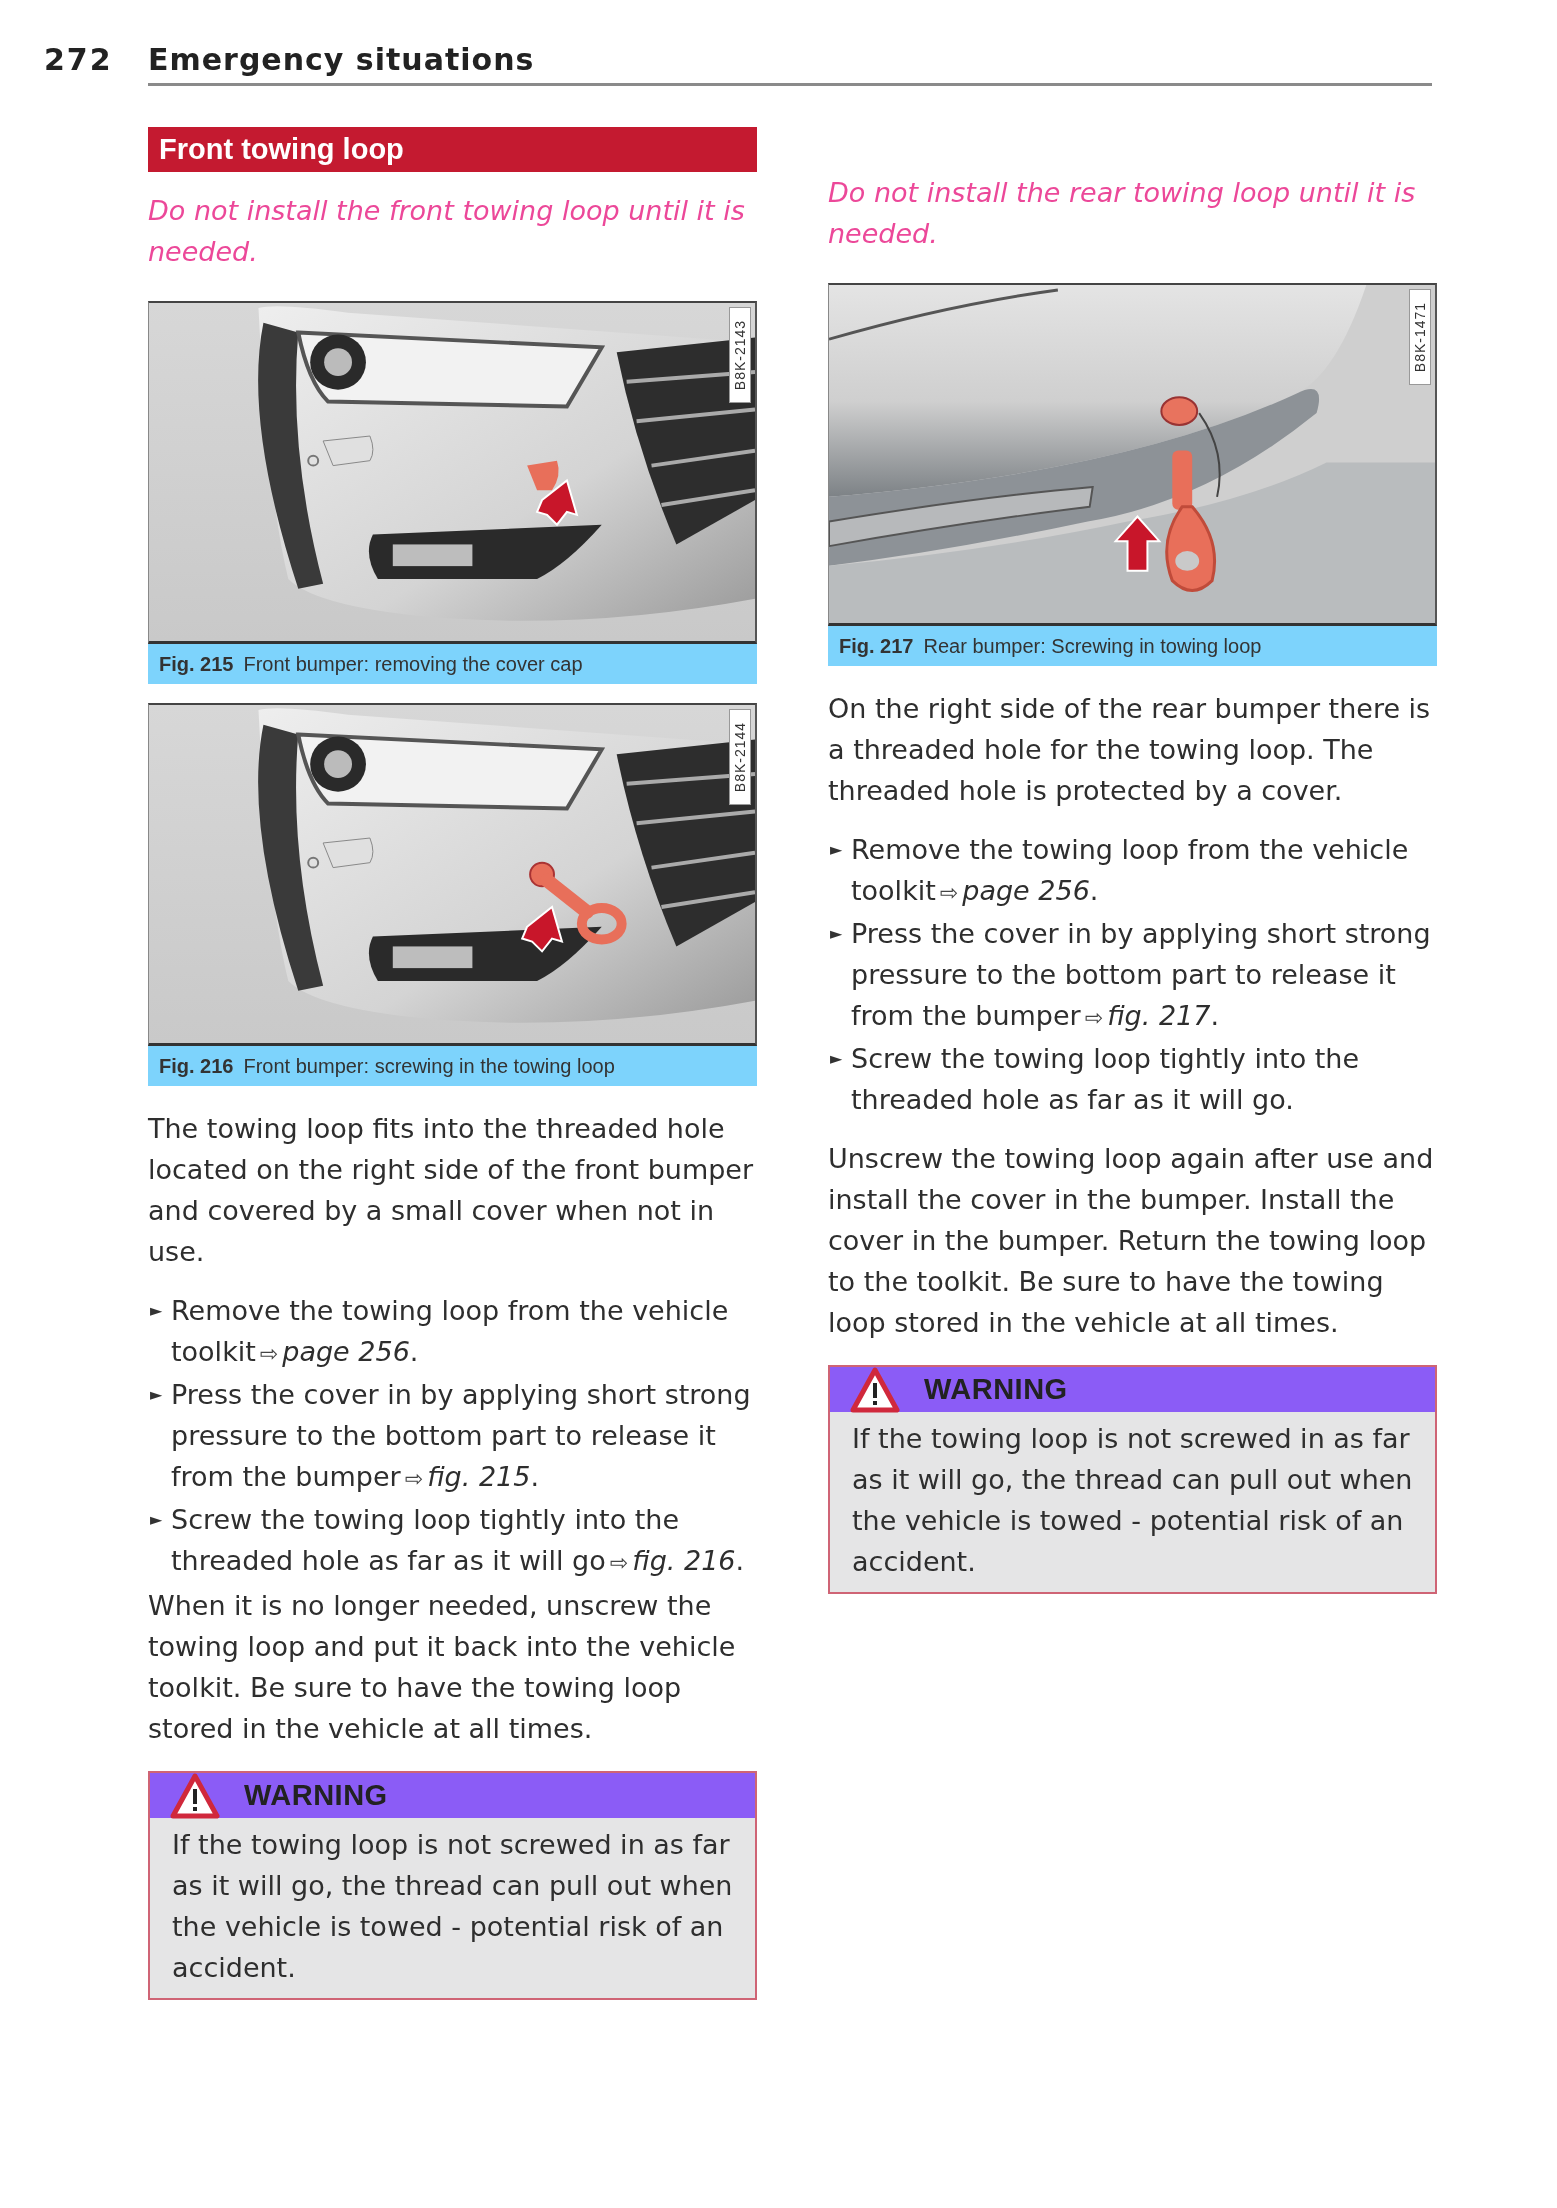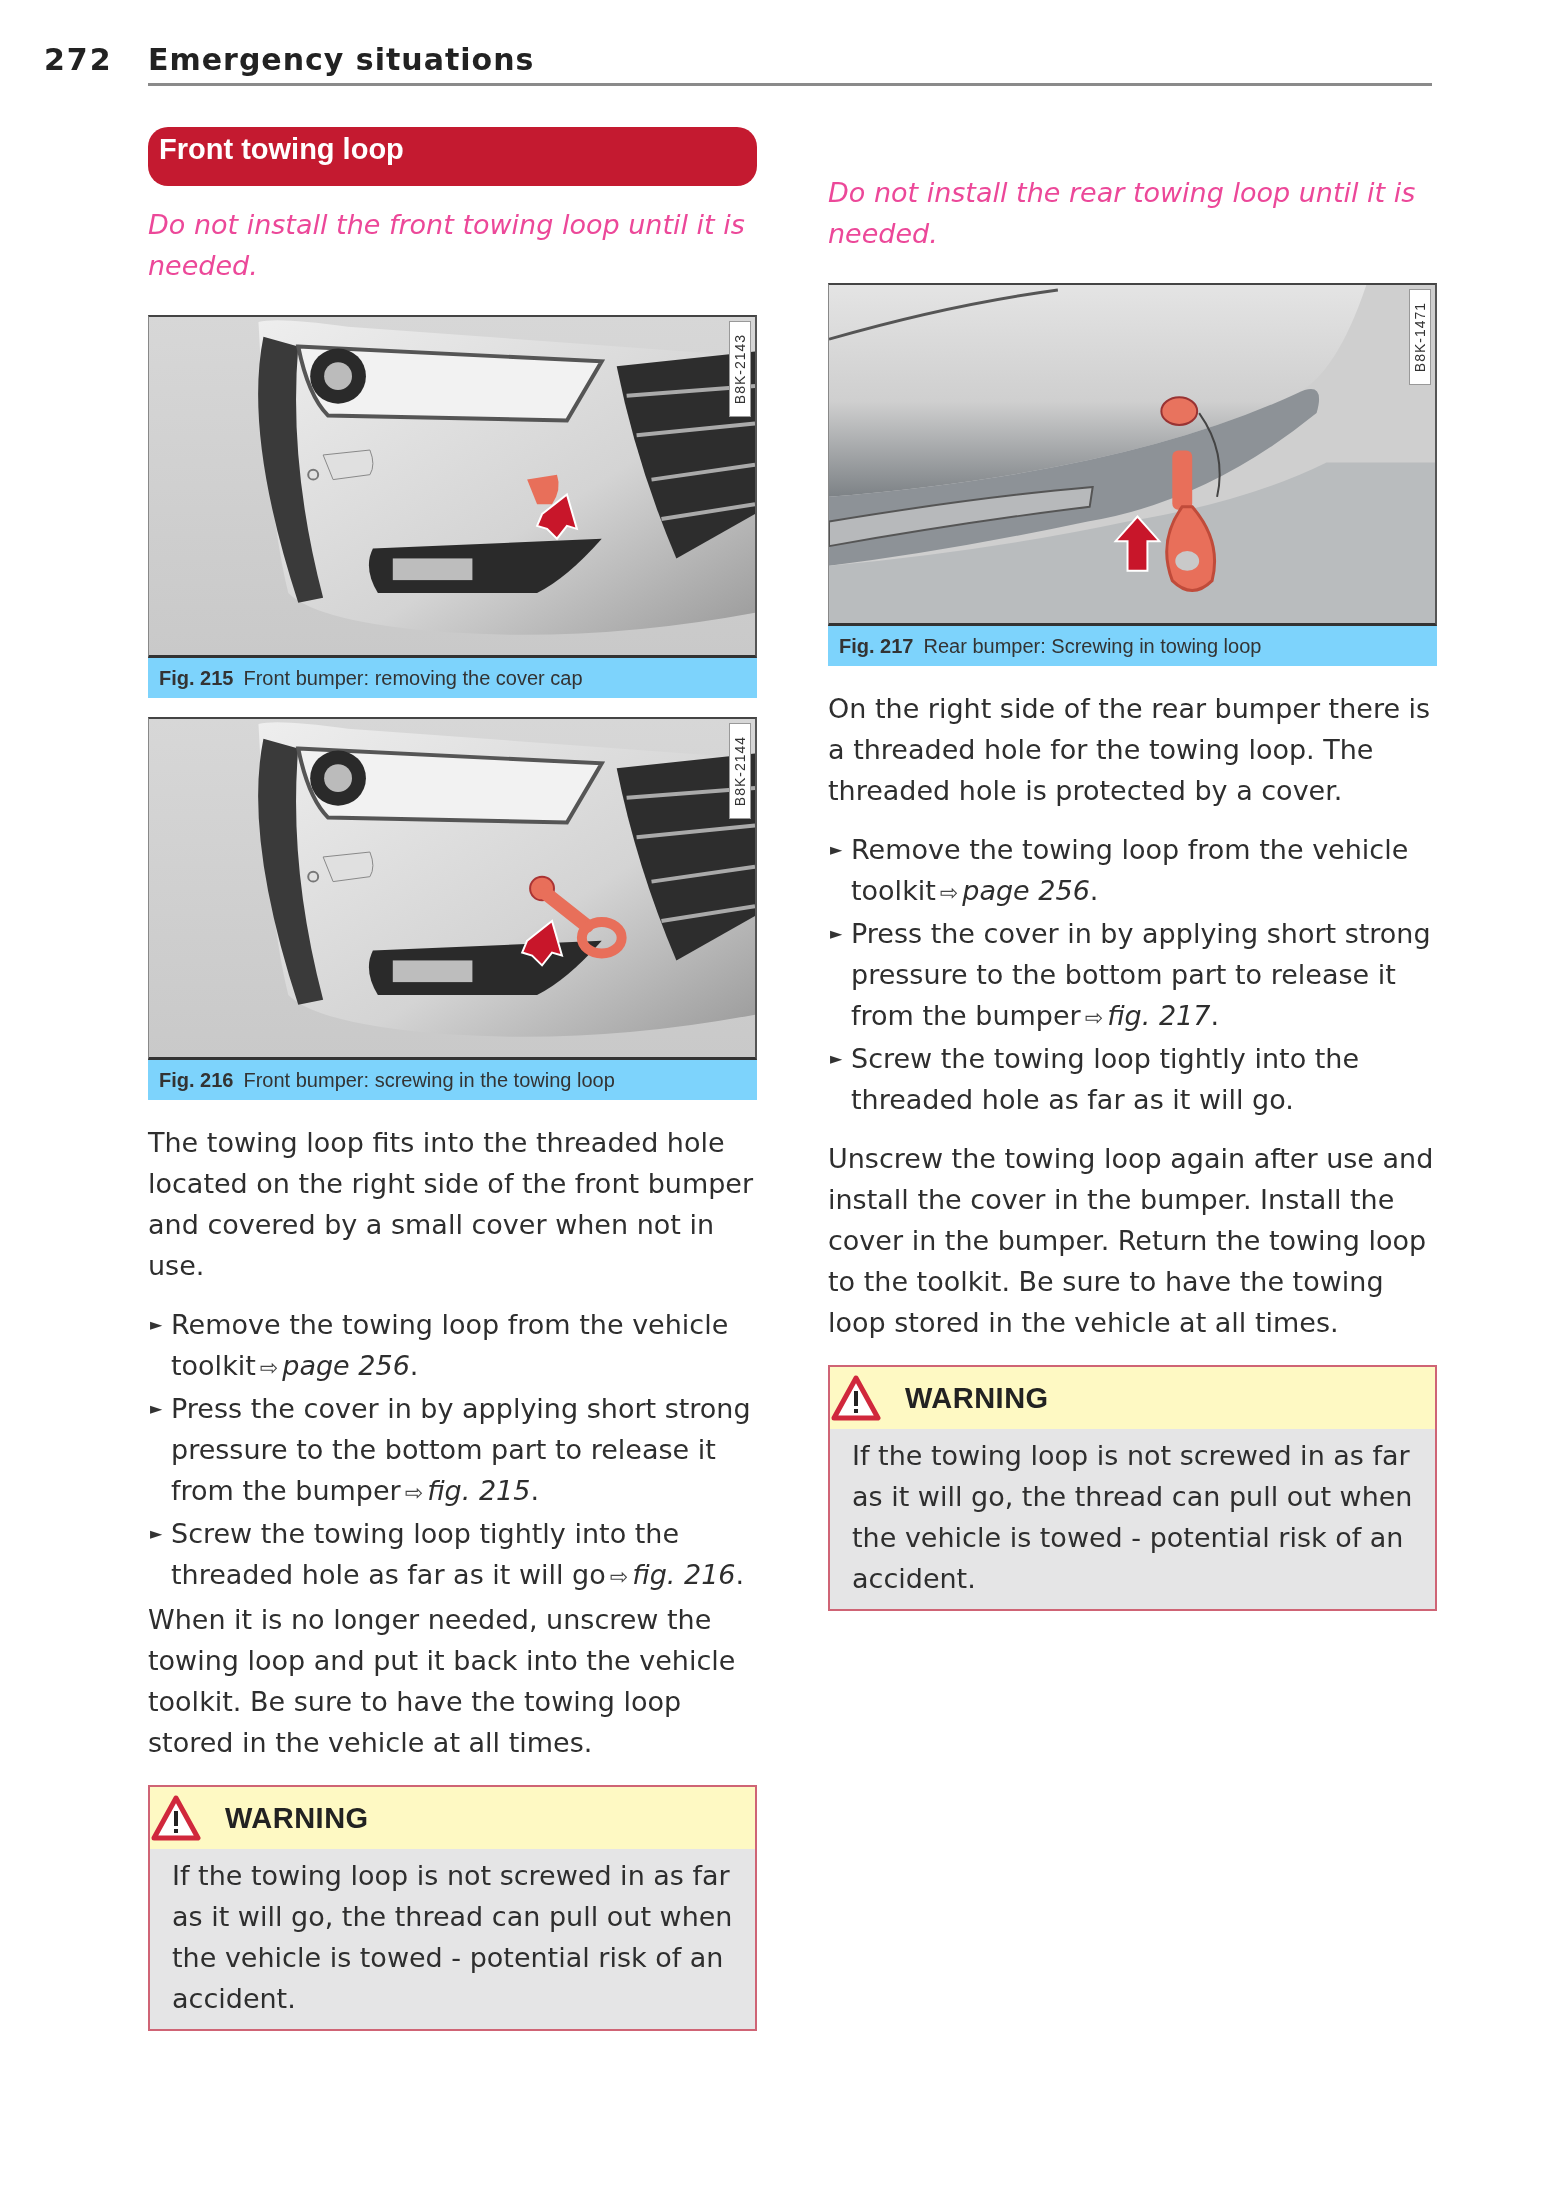--- a/index.html
+++ b/index.html
@@ -7,41 +7,41 @@
   body { position: relative; font-family: "DejaVu Sans", sans-serif; color: #2b2b2b; }
 
   .page-number { position: absolute; left: 44px; top: 42px; font-size: 30px; font-weight: bold; letter-spacing: 2px; color: #222; }
   .page-title { position: absolute; left: 148px; top: 42px; font-size: 30px; font-weight: bold; letter-spacing: 1px; color: #222; }
   .header-rule { position: absolute; left: 148px; top: 83px; width: 1284px; height: 3px; background: #8a8a8a; }
 
   .column { position: absolute; top: 127px; width: 609px; }
   .col-left { left: 148px; }
   .col-right { left: 828px; }
 
-  .section-bar { height: 59px; background: #c41a30; color: #fff; font-family: "Liberation Sans", sans-serif; font-weight: bold; font-size: 29px; line-height: 45px; padding-left: 11px; border-radius: 20px; }
+  .section-bar { height: 45px; background: #c41a30; color: #fff; font-family: "Liberation Sans", sans-serif; font-weight: bold; font-size: 29px; line-height: 45px; padding-left: 11px; }
 
   .lead { margin-top: 18px; font-style: italic; font-size: 27px; line-height: 41px; color: #ec4899; }
 
   .figure { position: relative; width: 609px; }
   .fig-img { position: relative; height: 343px; border-top: 2px solid #444; border-left: 1px solid #888; border-right: 2px solid #555; border-bottom: 3px solid #333; overflow: hidden; background: #d9d9d9; }
   .fig-img svg { display: block; width: 100%; height: 100%; }
   .fig-id { position: absolute; right: 4px; top: 4px; width: 22px; height: 96px; background: #fff; border: 1px solid #999; }
   .fig-id span { position: absolute; left: 50%; top: 50%; transform: translate(-50%, -50%) rotate(-90deg); font-size: 14px; color: #333; white-space: nowrap; font-family: "Liberation Sans", sans-serif; letter-spacing: 1px; }
   .fig-caption { height: 40px; background: #7dd3fc; font-size: 20px; line-height: 40px; padding-left: 11px; color: #333; font-family: "Liberation Sans", sans-serif; }
   .fig-caption b { margin-right: 10px; }
 
   .para { font-size: 27px; line-height: 41px; color: #2e2e2e; }
   .steps { list-style: none; }
   .steps li { position: relative; padding-left: 23px; font-size: 27px; line-height: 41px; color: #2e2e2e; }
   .steps li .bullet { position: absolute; left: 2px; top: 0; font-size: 16px; color: #333; }
   .ref { font-style: italic; }
   .ref-arrow { font-size: 22px; color: #444; margin: 0 4px 0 4px; font-style: normal; }
 
   .warning { border: 2px solid #cf6475; background: #e5e5e6; }
-  .warning-head { height: 62px; background: #fef9c3; display: flex; align-items: center; padding-left: 1px; }
+  .warning-head { height: 45px; background: #8b5cf6; display: flex; align-items: center; padding-left: 20px; }
   .warning-head svg { width: 50px; height: 46px; }
   .warning-title { margin-left: 24px; font-size: 29px; font-weight: bold; color: #222; font-family: "Liberation Sans", sans-serif; letter-spacing: 0.5px; }
   .warning-body { padding: 6px 12px 10px 22px; font-size: 27px; line-height: 41px; color: #2e2e2e; }
 </style>
 </head>
 <body>
 
 <div class="page-number">272</div>
 <div class="page-title">Emergency situations</div>
 <div class="header-rule"></div>

